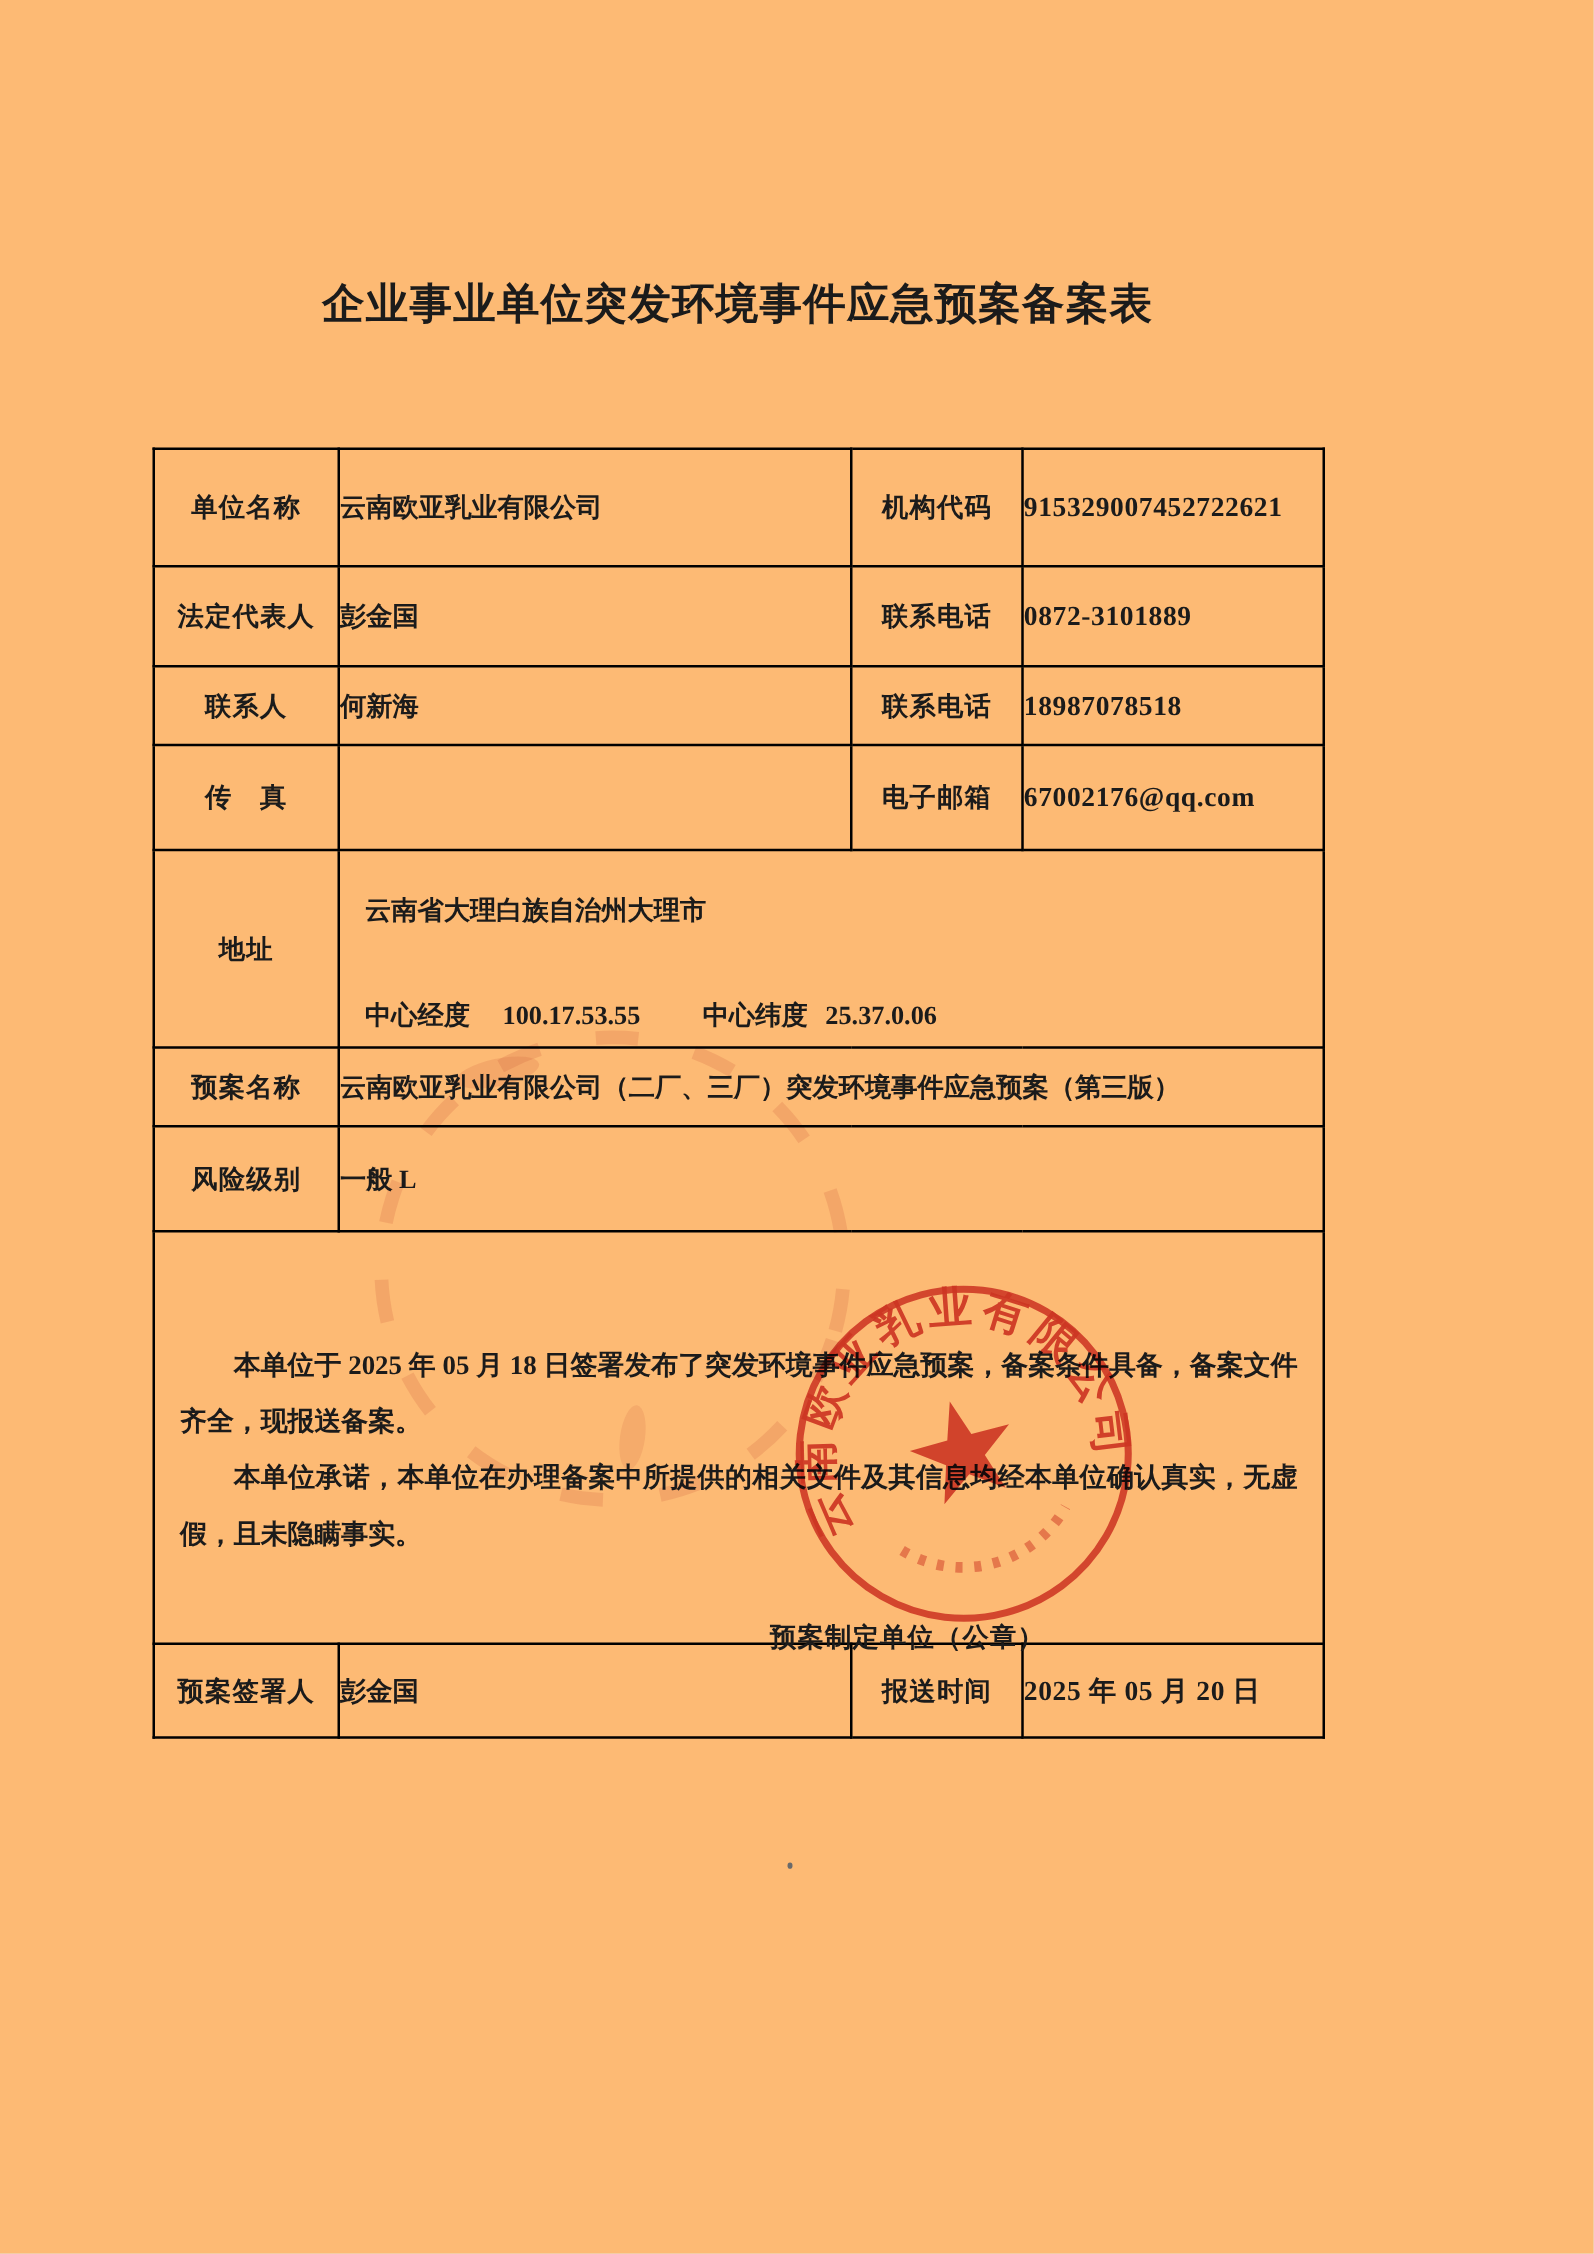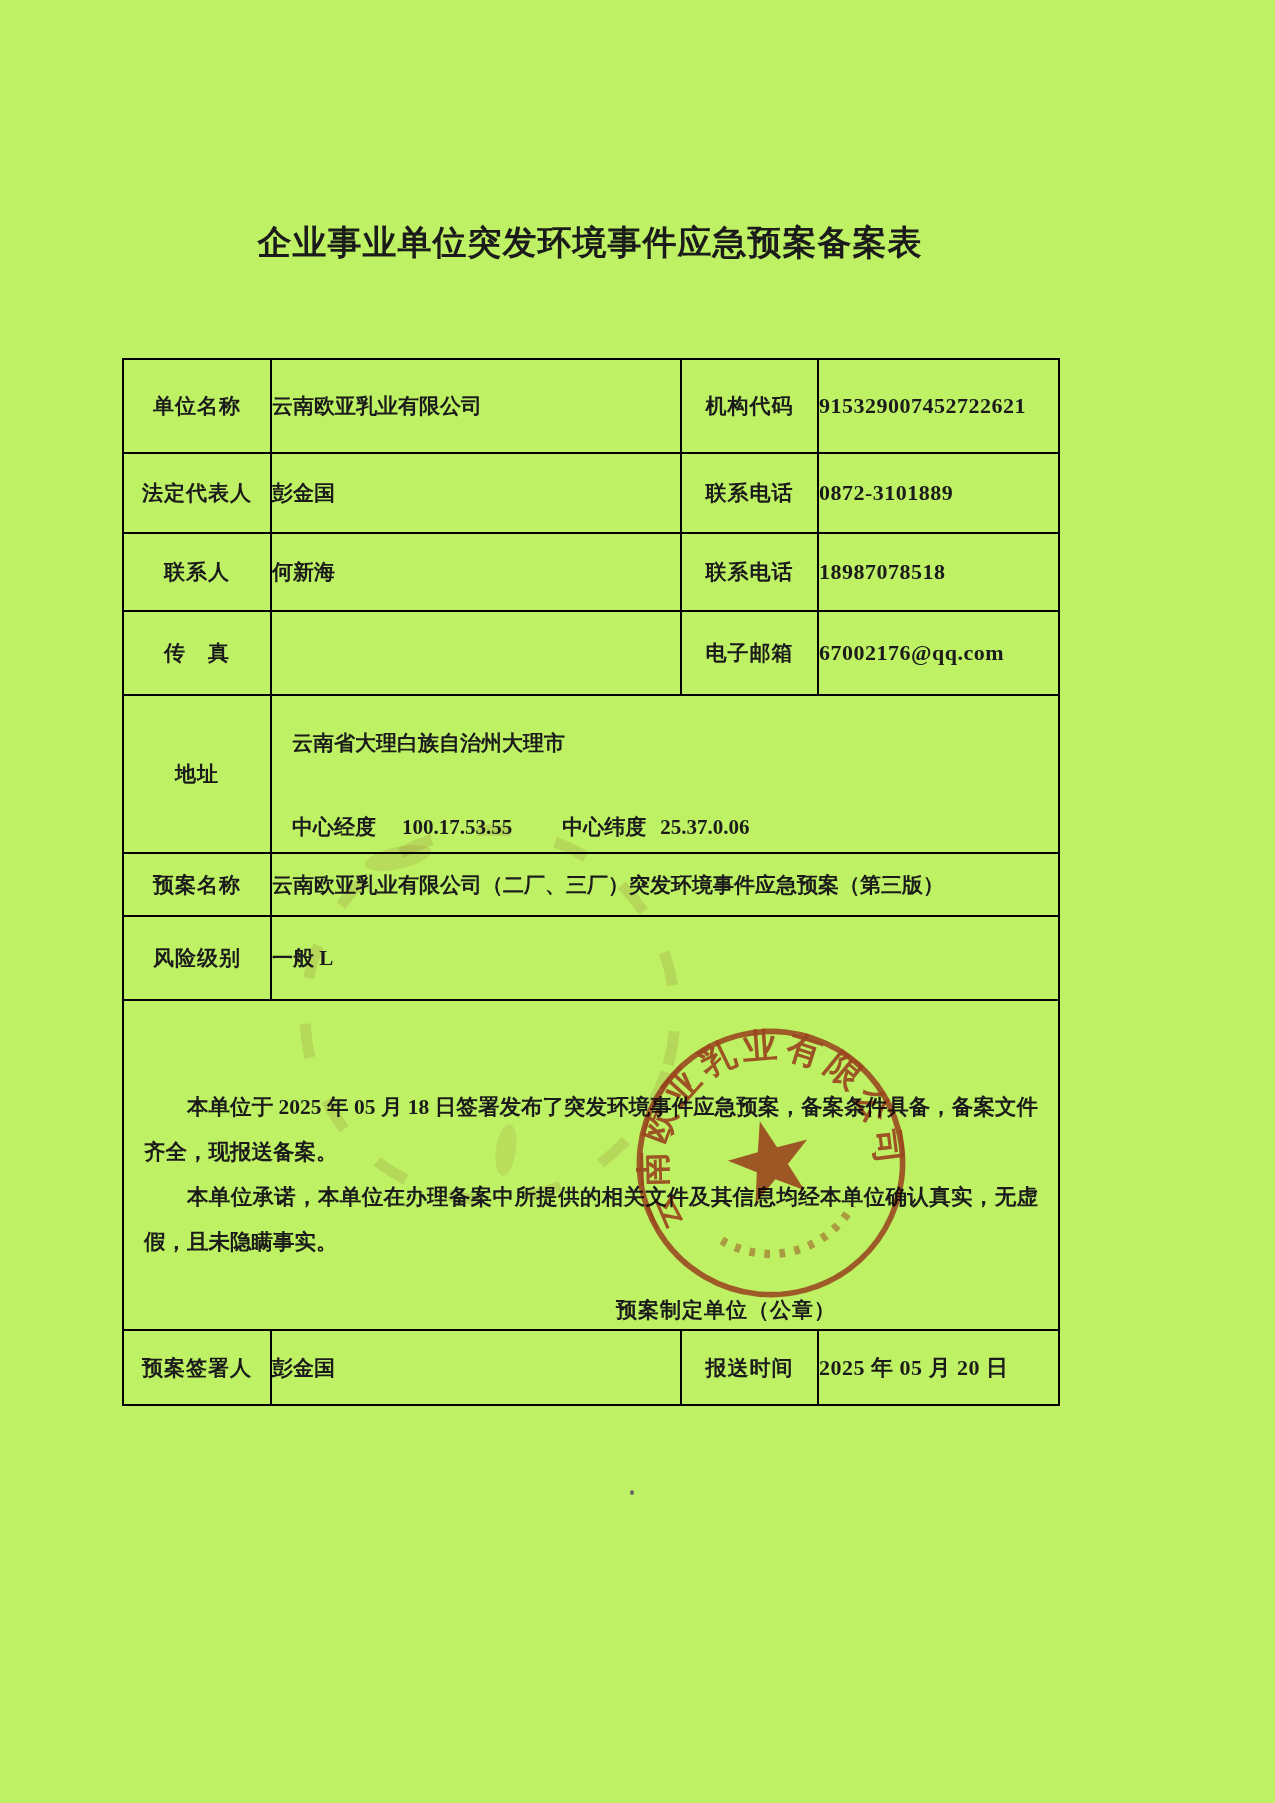--- a/index.html
+++ b/index.html
@@ -1,20 +1,20 @@
 <!DOCTYPE html>
 <html><head>
 <meta charset="utf-8">
 <style>
   html,body{margin:0;padding:0;background:#e8e8e8;}
   .page{
     position:relative;
     width:1275px;height:1803px;
     margin:0 auto;
-    background:#bef264;
+    background:#fdba74;
     font-family:"Liberation Serif","DejaVu Serif",serif;
     color:#1b1b1b;
     overflow:hidden;
   }
   .title{
     position:absolute;left:122px;top:220px;width:936px;
     text-align:center;font-size:34px;font-weight:700;letter-spacing:1px;
     white-space:nowrap;
   }
   table.doc{
@@ -81,21 +81,21 @@
       <td class="val">云南欧亚乳业有限公司</td>
       <td class="lbl">机构代码</td>
       <td class="num">915329007452722621</td>
     </tr>
     <tr style="height:80px">
       <td class="lbl">法定代表人</td>
       <td class="val">彭金国</td>
       <td class="lbl">联系电话</td>
       <td class="num">0872-3101889</td>
     </tr>
-    <tr style="height:78px">
+    <tr style="height:63px">
       <td class="lbl">联系人</td>
       <td class="val">何新海</td>
       <td class="lbl">联系电话</td>
       <td class="num">18987078518</td>
     </tr>
     <tr style="height:84px">
       <td class="lbl">传　真</td>
       <td class="val"></td>
       <td class="lbl">电子邮箱</td>
       <td class="num">67002176@qq.com</td>

